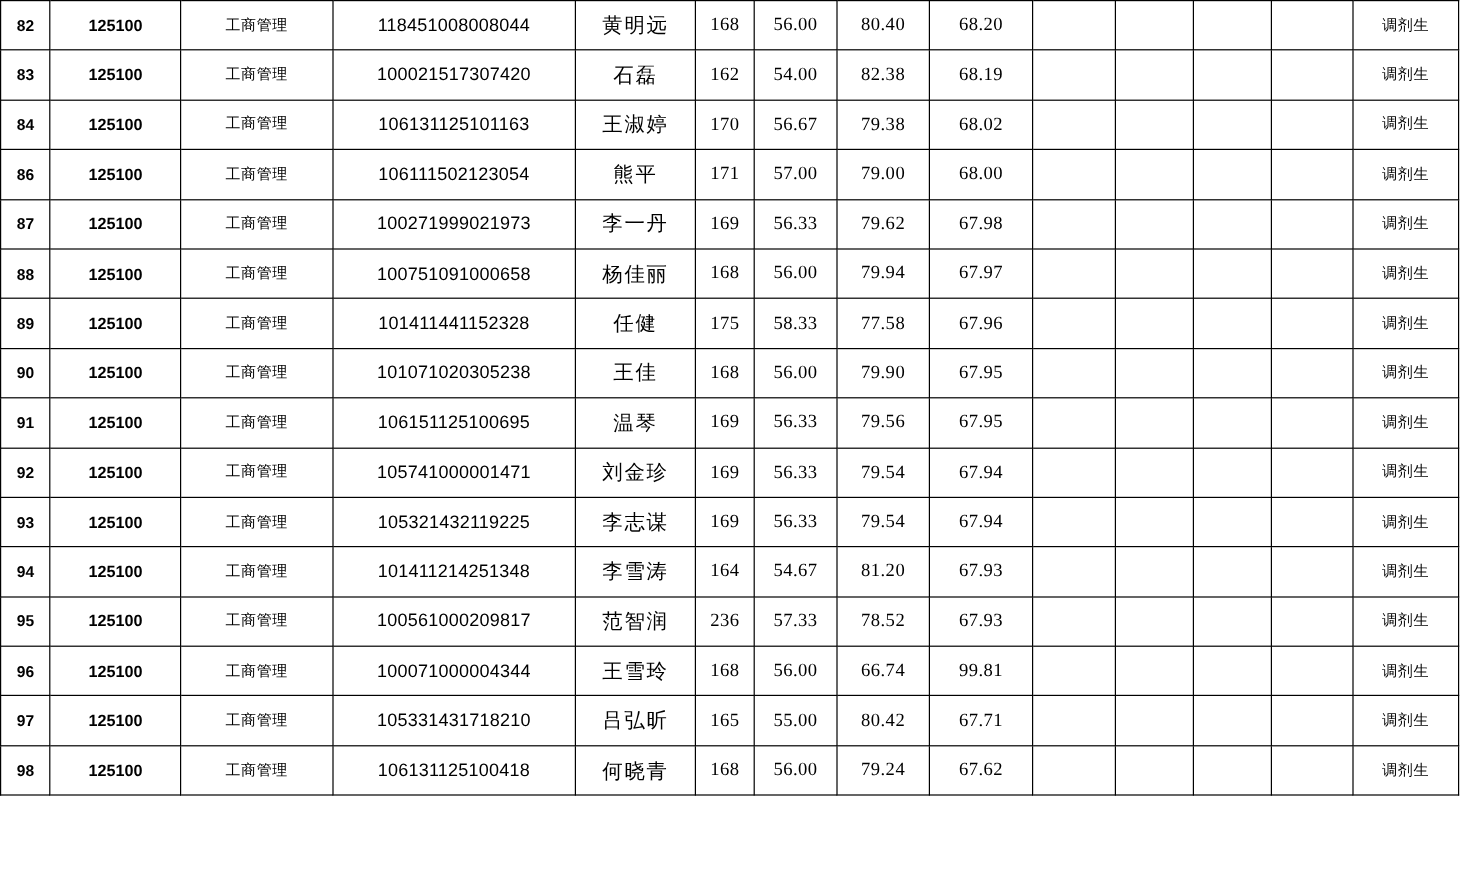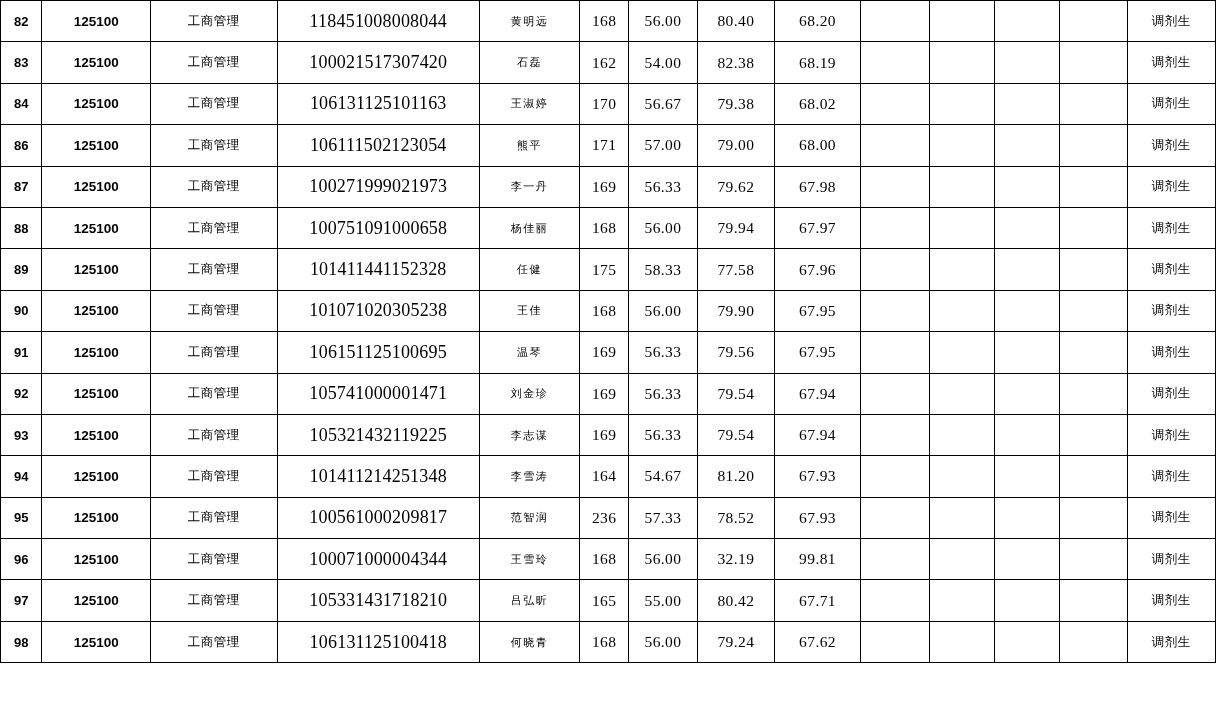--- a/index.html
+++ b/index.html
@@ -54,28 +54,28 @@
     font-family: "Liberation Sans", sans-serif;
     font-weight: bold;
     font-size: 13.5px;
   }
   .cell-major {
     font-family: "DejaVu Sans", sans-serif;
     font-size: 12.5px;
     letter-spacing: 0.5px;
   }
   .cell-id {
-    font-family: Liberation Serif, serif;
-    font-size: 18px;
+    font-family: Liberation Sans, sans-serif;
+    font-size: 15px;
     letter-spacing: 0.2px;
     border-radius: 14px;
   }
   .cell-name {
     font-family: "DejaVu Sans", sans-serif;
-    font-size: 11px;
+    font-size: 17px;
     letter-spacing: 1.5px;
   }
   .cell-num {
     font-family: "Liberation Serif", serif;
     font-size: 15.5px;
     letter-spacing: 0.4px;
   }
   .cell-note {
     font-family: Liberation Mono, monospace;
     font-size: 12.5px;
@@ -313,21 +313,21 @@
         <td class="cell-note">调剂生</td>
       </tr>
       <tr>
         <td class="cell-rank">96</td>
         <td class="cell-code">125100</td>
         <td class="cell-major">工商管理</td>
         <td class="cell-id">100071000004344</td>
         <td class="cell-name">王雪玲</td>
         <td class="cell-num">168</td>
         <td class="cell-num">56.00</td>
-        <td class="cell-num">32.19</td>
+        <td class="cell-num">66.74</td>
         <td class="cell-num">99.81</td>
         <td class="cell-empty"></td>
         <td class="cell-empty"></td>
         <td class="cell-empty"></td>
         <td class="cell-empty"></td>
         <td class="cell-note">调剂生</td>
       </tr>
       <tr>
         <td class="cell-rank">97</td>
         <td class="cell-code">125100</td>

